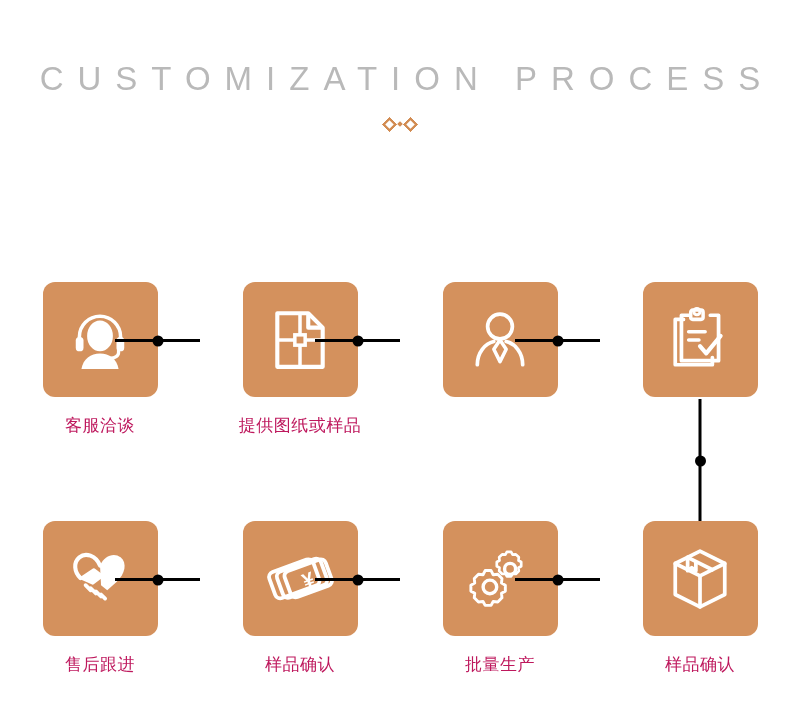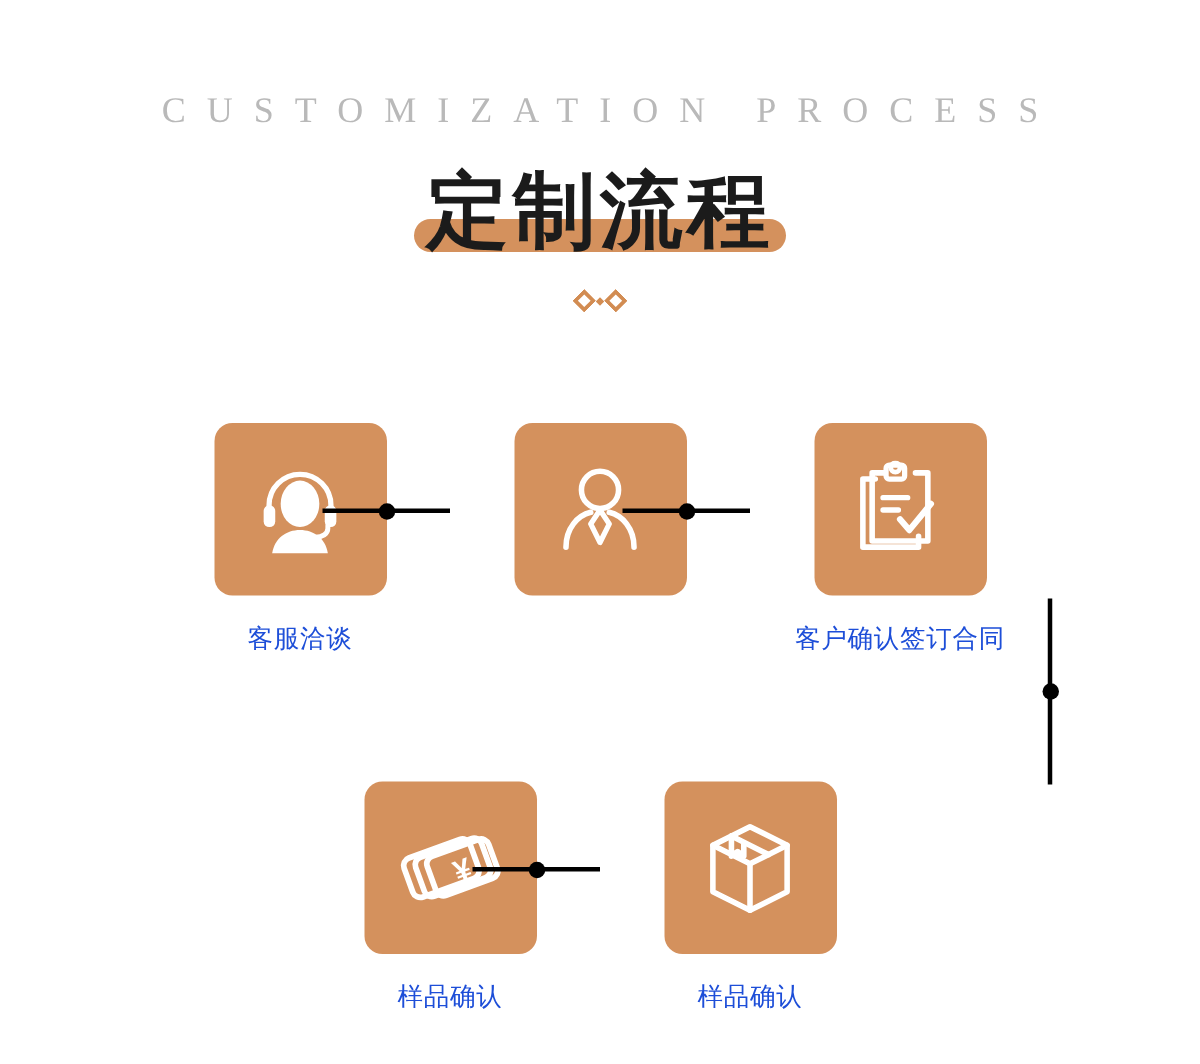--- a/index.html
+++ b/index.html
@@ -14,28 +14,27 @@
     overflow: hidden;
     position: relative;
   }
 
   
   .header {
     text-align: center;
     padding-top: 62px;
   }
   .eyebrow {
-    font-size: 24px;
+    font-size: 33px;
     letter-spacing: 14px;
     color: #b9b9b9;
     font-weight: 400;
     text-indent: 14px;
     line-height: 1;
     white-space: nowrap;
-    font-family: Liberation Serif, serif;
   }
   .title-wrap {
     position: relative;
     display: inline-block;
     margin-top: 24px;
     padding: 0 8px;
   }
   .title-bar {
     position: absolute;
     left: 0;
@@ -113,21 +112,21 @@
     border-radius: 12px;
     background: #d4915d;
     display: flex;
     align-items: center;
     justify-content: center;
   }
   .tile svg { display: block; }
   .step-label {
     margin-top: 17px;
     font-size: 17px;
-    color: #1d4ed8;
+    color: #be185d;
     font-weight: 500;
     letter-spacing: 0.5px;
     white-space: nowrap;
   }
 
   
   .connector {
     position: absolute;
     top: 57px;
     height: 3px;
@@ -168,24 +167,20 @@
     background: #000000;
     border-radius: 50%;
     transform: translate(-50%, -50%);
   }
 </style>
 </head>
 <body>
 
 <div class="header">
   <div class="eyebrow">CUSTOMIZATION PROCESS</div>
-  <div class="title-wrap">
-    <div class="title-bar"></div>
-    <div class="title-text">定制流程</div>
-  </div>
   <div class="ornament">
     <span class="orn-diamond hollow"></span>
     <span class="orn-dot"></span>
     <span class="orn-diamond hollow"></span>
   </div>
 </div>
 
 <div class="flow">
 
   <div class="row row-1">
@@ -201,20 +196,34 @@
           <rect x="27" y="45.6" width="11" height="6.4" rx="3.2" fill="#fff"></rect>
           <path d="M14 60c1.6-9.6 9-15 18-15s16.4 5.4 18 15z" fill="#fff"></path>
         </svg>
       </div>
       <div class="step-label">客服洽谈</div>
       <div class="connector">
           <span class="node"></span>
         </div>
     </div>
 
+    <div class="step">
+      <div class="tile">
+        <svg width="66" height="66" viewBox="0 0 64 64">
+          <path d="M10 6h30l14 14v38H10z" fill="none" stroke="#fff" stroke-width="4" stroke-linejoin="round"></path>
+          <path d="M40 6v14h14" fill="none" stroke="#fff" stroke-width="4" stroke-linejoin="round"></path>
+          <rect x="27" y="27" width="10" height="10" fill="none" stroke="#fff" stroke-width="3.4"></rect>
+          <path d="M10 32h17M37 32h17M32 6v21M32 37v21" fill="none" stroke="#fff" stroke-width="3.4"></path>
+        </svg>
+      </div>
+      <div class="step-label">提供图纸或样品</div>
+      <div class="connector">
+          <span class="node"></span>
+        </div>
+    </div>
 
     <div class="step">
       <div class="tile">
         <svg width="66" height="66" viewBox="0 0 64 64">
           <circle cx="32" cy="19" r="12" fill="none" stroke="#fff" stroke-width="3.6"></circle>
           <path d="M10 56c0-12 7.5-20.5 16-22.5" fill="none" stroke="#fff" stroke-width="3.6" stroke-linecap="round"></path>
           <path d="M54 56c0-12-7.5-20.5-16-22.5" fill="none" stroke="#fff" stroke-width="3.6" stroke-linecap="round"></path>
           <path d="M32 32l6 9-6 12-6-12z" fill="none" stroke="#fff" stroke-width="3.4" stroke-linejoin="round"></path>
         </svg>
       </div>
@@ -227,50 +236,81 @@
       <div class="tile">
         <svg width="66" height="66" viewBox="0 0 64 64">
           <path d="M16 12H8v44h36v-7" fill="none" stroke="#fff" stroke-width="3.6" stroke-linejoin="round" stroke-linecap="round"></path>
           <path d="M22 8h-8v44h36V8h-8" fill="none" stroke="#fff" stroke-width="3.6" stroke-linejoin="round" stroke-linecap="round"></path>
           <rect x="23" y="3" width="12" height="9" rx="2" fill="none" stroke="#fff" stroke-width="3.4"></rect>
           <circle cx="29" cy="4.5" r="3" fill="none" stroke="#fff" stroke-width="3"></circle>
           <path d="M21 24h16M21 32h10" fill="none" stroke="#fff" stroke-width="3.4" stroke-linecap="round"></path>
           <path d="M32 38l6 7 14-17" fill="none" stroke="#fff" stroke-width="4" stroke-linecap="round" stroke-linejoin="round"></path>
         </svg>
       </div>
-      <div class="step-label">客户确认签订合同</div>
 
     </div>
 
   </div>
 
   <div class="v-connector">
     <span class="node"></span>
   </div>
 
   <div class="row row-2">
 
+    <div class="step">
+      <div class="tile">
+        <svg width="66" height="66" viewBox="0 0 64 64">
+          <path d="M32 19C28 9 18 6 12 11c-6 5-5 14 1 20" fill="none" stroke="#fff" stroke-width="4" stroke-linecap="round"></path>
+          <path d="M32 19c4-10 14-13 20-8 6.5 5.5 4.5 16-4 24l-9 8-6-5" fill="#fff"></path>
+          <path d="M14 31l12-8 8 6-9 7z" fill="#fff" stroke="#fff" stroke-width="3" stroke-linejoin="round"></path>
+          <path d="M18 38l5 5M23 41l5 5M28 44l5 5M33 47l4 4" fill="none" stroke="#fff" stroke-width="3.6" stroke-linecap="round"></path>
+        </svg>
+      </div>
+      <div class="step-label">售后跟进</div>
+      <div class="connector">
+          <span class="node"></span>
+        </div>
+    </div>
 
     <div class="step">
       <div class="tile">
         <svg width="68" height="68" viewBox="0 0 64 64">
           <g transform="rotate(-20 32 32)">
             <rect x="5" y="17" width="44" height="26" rx="5" fill="none" stroke="#fff" stroke-width="3.6"></rect>
             <rect x="12" y="19" width="44" height="26" rx="5" fill="none" stroke="#fff" stroke-width="3.6"></rect>
             <rect x="19" y="21" width="41" height="26" rx="5" fill="none" stroke="#fff" stroke-width="3.6"></rect>
             <text x="39" y="42" font-size="19" font-weight="700" fill="#fff" text-anchor="middle" font-family="'Liberation Sans',sans-serif">¥</text>
           </g>
         </svg>
       </div>
       <div class="step-label">样品确认</div>
       <div class="connector">
           <span class="node"></span>
         </div>
     </div>
 
+    <div class="step">
+      <div class="tile">
+        <svg width="68" height="68" viewBox="0 0 64 64">
+          <g fill="none" stroke="#fff" stroke-width="3.2" stroke-linejoin="round">
+            <path d="M24 28.8l3.3-1.8-.4-3.9 3.6-3.6 3.9.4 1.8-3.3h5.1l1.8 3.3 3.9-.4 3.6 3.6-.4 3.9 3.3 1.8v5.1l-3.3 1.8.4 3.9-3.6 3.6-3.9-.4-1.8 3.3h-5.1l-1.8-3.3-3.9.4-3.6-3.6.4-3.9-3.3-1.8z" transform="translate(4,-8) scale(0.78) translate(8,2)"></path>
+            <circle cx="41.5" cy="22.5" r="5.2"></circle>
+          </g>
+          <g fill="none" stroke="#fff" stroke-width="3.2" stroke-linejoin="round">
+            <path d="M8 30l4.2-2.3-.5-5 4.6-4.6 5 .5L23.6 14h6.5l2.3 4.6 5-.5 4.6 4.6-.5 5 4.2 2.3v6.5l-4.2 2.3.5 5-4.6 4.6-5-.5-2.3 4.2h-6.5l-2.3-4.2-5 .5-4.6-4.6.5-5L8 36.5z" transform="translate(-4,12) scale(0.86) translate(2,0)"></path>
+            <circle cx="22.5" cy="39.5" r="6.4"></circle>
+          </g>
+        </svg>
+      </div>
+      <div class="step-label">批量生产</div>
+      <div class="connector">
+          <span class="node"></span>
+        </div>
+    </div>
 
     <div class="step">
       <div class="tile">
         <svg width="66" height="66" viewBox="0 0 64 64">
           <g fill="none" stroke="#fff" stroke-width="3.6" stroke-linejoin="round" stroke-linecap="round">
             <path d="M32 5L56 17v30L32 59 8 47V17z"></path>
             <path d="M8 17l24 12 24-12"></path>
             <path d="M32 29v30"></path>
             <path d="M20 11l24 12"></path>
             <path d="M20 11v13l4-3 4 3V16"></path>

